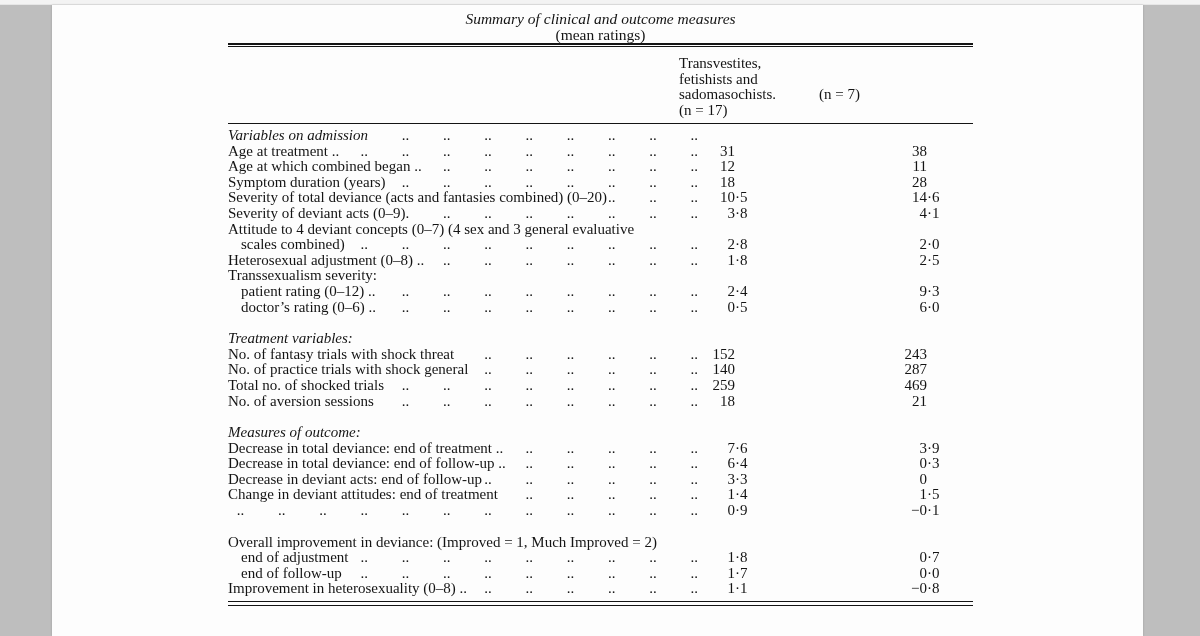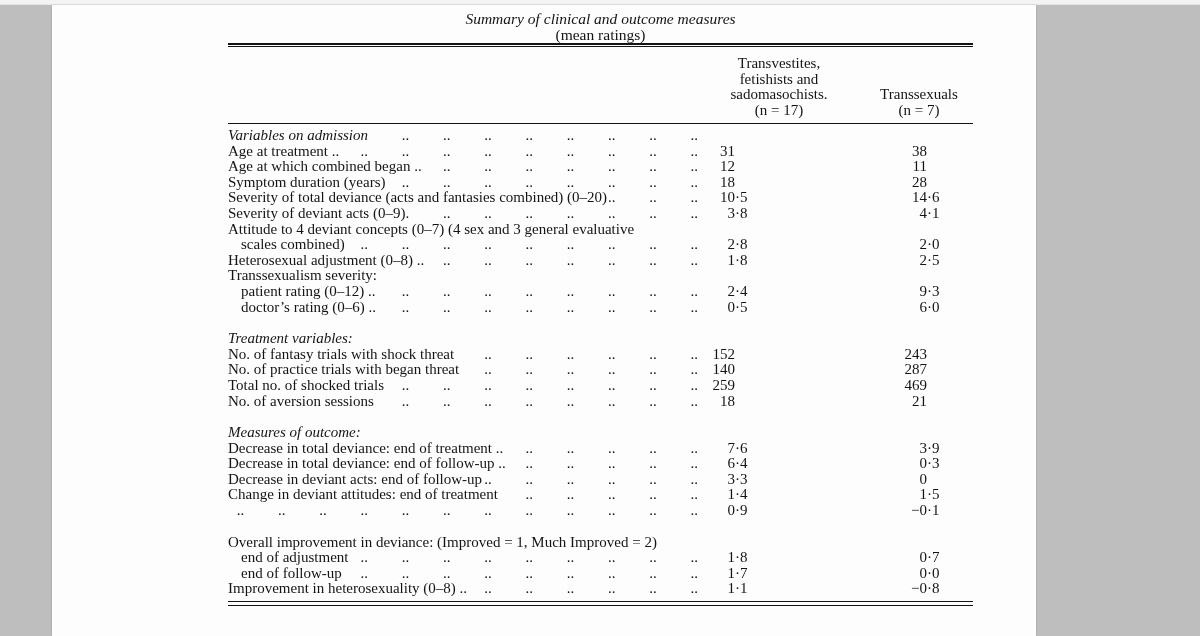--- a/index.html
+++ b/index.html
@@ -6,37 +6,37 @@
     --ink:#141414;
     --page:#fdfdfd;
     --surround:#bebebe;
     --strip:#f3f3f3;
   }
   *{margin:0;padding:0;box-sizing:border-box;}
   html,body{width:1200px;height:636px;overflow:hidden;}
   body{font-family:"Liberation Serif","DejaVu Serif",serif;color:var(--ink);}
   .screen{position:relative;width:1200px;height:636px;background:var(--surround);}
   .top-strip{position:absolute;left:0;top:0;width:1200px;height:5px;background:var(--strip);border-bottom:1px solid #e6e6e6;}
-  .page{position:absolute;left:52px;top:5px;width:984px;height:631px;background:var(--page);box-shadow:0 0 2px rgba(0,0,0,.18);}
+  .page{position:absolute;left:52px;top:5px;width:1091px;height:631px;background:var(--page);box-shadow:0 0 2px rgba(0,0,0,.18);}
 
   
   .clip-head{position:absolute;left:176px;top:0;width:745px;height:6px;overflow:hidden;text-align:center;}
   .clip-head span{display:inline-block;margin-top:-12px;font-size:13px;font-weight:bold;letter-spacing:5px;word-spacing:8px;font-variant:small-caps;}
 
   .title-block{position:absolute;left:176px;top:6px;width:745px;text-align:center;line-height:16px;}
   .title{font-style:italic;font-size:15.5px;}
   .subtitle{font-size:15.5px;}
 
   .table{position:absolute;left:176px;top:38px;width:745px;font-size:15px;}
   .rule-top{height:4px;border-top:2px solid var(--ink);border-bottom:1px solid var(--ink);}
   .rule-mid{height:0;border-top:1.5px solid var(--ink);}
   .rule-bottom{height:5px;border-top:1.5px solid var(--ink);border-bottom:1.5px solid var(--ink);margin-top:4px;}
 
   .thead{position:relative;height:76px;}
-  .ch{position:absolute;text-align:center;line-height:15.5px;width:200px;}
+  .ch{position:absolute;text-align:left;line-height:15.5px;width:200px;}
   .ch1{left:451px;top:9px;}
   .ch2{left:591px;top:40px;}
 
   .rows{padding-top:4px;}
   .row{display:flex;line-height:15.6px;height:15.6px;white-space:nowrap;}
   .row.gap{margin-top:16px;}
   .lbl-zone{flex:1 1 auto;display:flex;min-width:0;}
   .lbl{white-space:nowrap;font-family:Liberation Serif, serif;}
   .lbl.italic{font-style:italic;}
   .lbl.indent{padding-left:13px;}
@@ -68,21 +68,20 @@
     <div class="table">
       <div class="rule-top"></div>
       <div class="thead">
         <div class="ch ch1" id="col1-header">
             <div>Transvestites,</div>
             <div>fetishists and</div>
             <div>sadomasochists.</div>
             <div>(n = 17)</div>
           </div>
         <div class="ch ch2" id="col2-header">
-            <div>Transsexuals</div>
             <div>(n = 7)</div>
           </div>
       </div>
       <div class="rule-mid"></div>
       <div class="rows" id="rows">
           <div class="row">
             <div class="lbl-zone">
               <span class="lbl italic">Variables on admission</span>
               <span class="leader">..&nbsp;&nbsp;&nbsp;&nbsp;&nbsp;&nbsp;&nbsp;&nbsp;&nbsp;..&nbsp;&nbsp;&nbsp;&nbsp;&nbsp;&nbsp;&nbsp;&nbsp;&nbsp;..&nbsp;&nbsp;&nbsp;&nbsp;&nbsp;&nbsp;&nbsp;&nbsp;&nbsp;..&nbsp;&nbsp;&nbsp;&nbsp;&nbsp;&nbsp;&nbsp;&nbsp;&nbsp;..&nbsp;&nbsp;&nbsp;&nbsp;&nbsp;&nbsp;&nbsp;&nbsp;&nbsp;..&nbsp;&nbsp;&nbsp;&nbsp;&nbsp;&nbsp;&nbsp;&nbsp;&nbsp;..&nbsp;&nbsp;&nbsp;&nbsp;&nbsp;&nbsp;&nbsp;&nbsp;&nbsp;..&nbsp;&nbsp;&nbsp;&nbsp;&nbsp;&nbsp;&nbsp;&nbsp;&nbsp;..&nbsp;&nbsp;&nbsp;&nbsp;&nbsp;&nbsp;&nbsp;&nbsp;&nbsp;..&nbsp;&nbsp;&nbsp;&nbsp;&nbsp;&nbsp;&nbsp;&nbsp;&nbsp;..&nbsp;&nbsp;&nbsp;&nbsp;&nbsp;&nbsp;&nbsp;&nbsp;&nbsp;..&nbsp;&nbsp;&nbsp;&nbsp;&nbsp;&nbsp;&nbsp;&nbsp;&nbsp;..&nbsp;&nbsp;&nbsp;&nbsp;&nbsp;&nbsp;&nbsp;&nbsp;&nbsp;..&nbsp;&nbsp;&nbsp;&nbsp;&nbsp;&nbsp;&nbsp;&nbsp;&nbsp;..&nbsp;&nbsp;&nbsp;&nbsp;&nbsp;&nbsp;&nbsp;&nbsp;&nbsp;..&nbsp;&nbsp;&nbsp;&nbsp;&nbsp;&nbsp;&nbsp;&nbsp;&nbsp;</span>
             </div>
@@ -267,21 +266,21 @@
             </span>
             <span class="vgap"></span>
             <span class="v2">
               <span class="int">243</span>
               <span class="dec"></span>
             </span>
             <span class="vsp"></span>
           </div>
           <div class="row">
             <div class="lbl-zone">
-              <span class="lbl">No. of practice trials with began threat</span>
+              <span class="lbl">No. of practice trials with shock general</span>
               <span class="leader">..&nbsp;&nbsp;&nbsp;&nbsp;&nbsp;&nbsp;&nbsp;&nbsp;&nbsp;..&nbsp;&nbsp;&nbsp;&nbsp;&nbsp;&nbsp;&nbsp;&nbsp;&nbsp;..&nbsp;&nbsp;&nbsp;&nbsp;&nbsp;&nbsp;&nbsp;&nbsp;&nbsp;..&nbsp;&nbsp;&nbsp;&nbsp;&nbsp;&nbsp;&nbsp;&nbsp;&nbsp;..&nbsp;&nbsp;&nbsp;&nbsp;&nbsp;&nbsp;&nbsp;&nbsp;&nbsp;..&nbsp;&nbsp;&nbsp;&nbsp;&nbsp;&nbsp;&nbsp;&nbsp;&nbsp;..&nbsp;&nbsp;&nbsp;&nbsp;&nbsp;&nbsp;&nbsp;&nbsp;&nbsp;..&nbsp;&nbsp;&nbsp;&nbsp;&nbsp;&nbsp;&nbsp;&nbsp;&nbsp;..&nbsp;&nbsp;&nbsp;&nbsp;&nbsp;&nbsp;&nbsp;&nbsp;&nbsp;..&nbsp;&nbsp;&nbsp;&nbsp;&nbsp;&nbsp;&nbsp;&nbsp;&nbsp;..&nbsp;&nbsp;&nbsp;&nbsp;&nbsp;&nbsp;&nbsp;&nbsp;&nbsp;..&nbsp;&nbsp;&nbsp;&nbsp;&nbsp;&nbsp;&nbsp;&nbsp;&nbsp;..&nbsp;&nbsp;&nbsp;&nbsp;&nbsp;&nbsp;&nbsp;&nbsp;&nbsp;..&nbsp;&nbsp;&nbsp;&nbsp;&nbsp;&nbsp;&nbsp;&nbsp;&nbsp;..&nbsp;&nbsp;&nbsp;&nbsp;&nbsp;&nbsp;&nbsp;&nbsp;&nbsp;..&nbsp;&nbsp;&nbsp;&nbsp;&nbsp;&nbsp;&nbsp;&nbsp;&nbsp;</span>
             </div>
             <span class="v1">
               <span class="int">140</span>
               <span class="dec"></span>
             </span>
             <span class="vgap"></span>
             <span class="v2">
               <span class="int">287</span>
               <span class="dec"></span>

